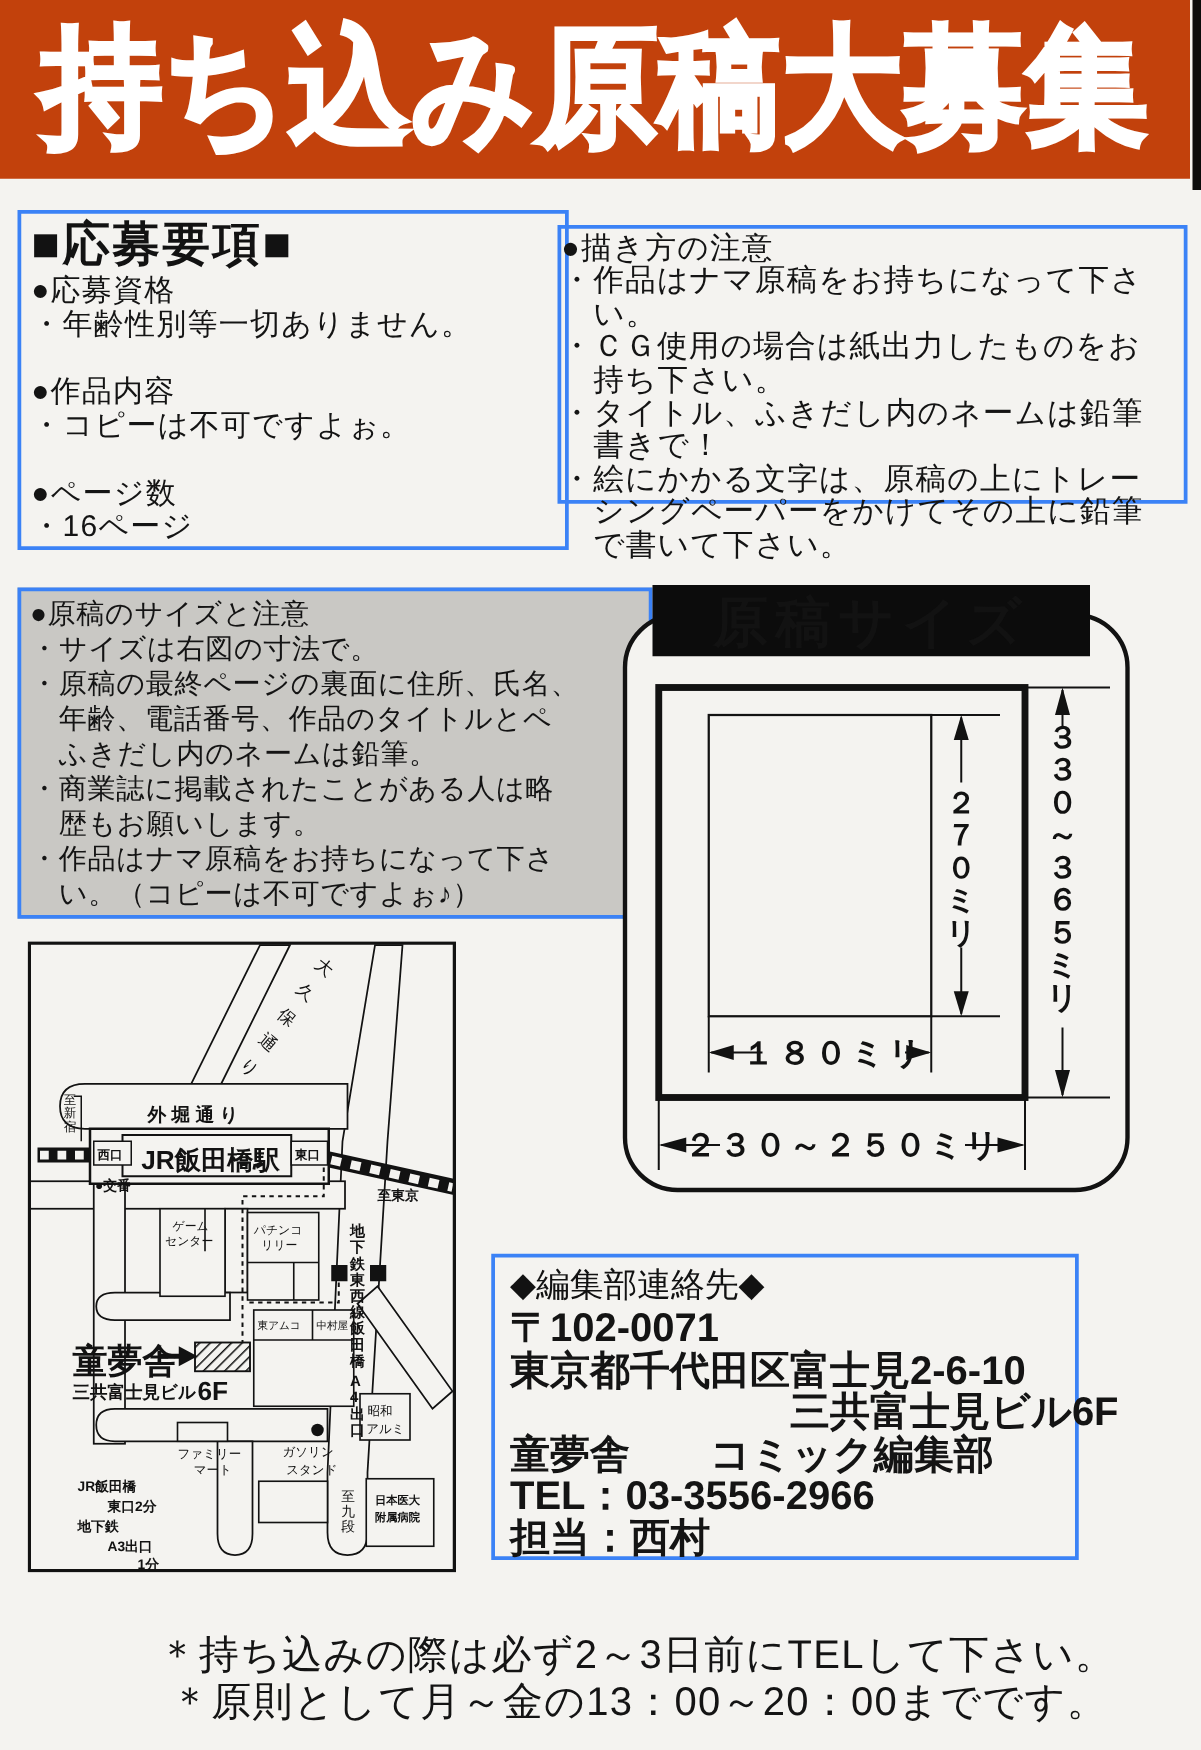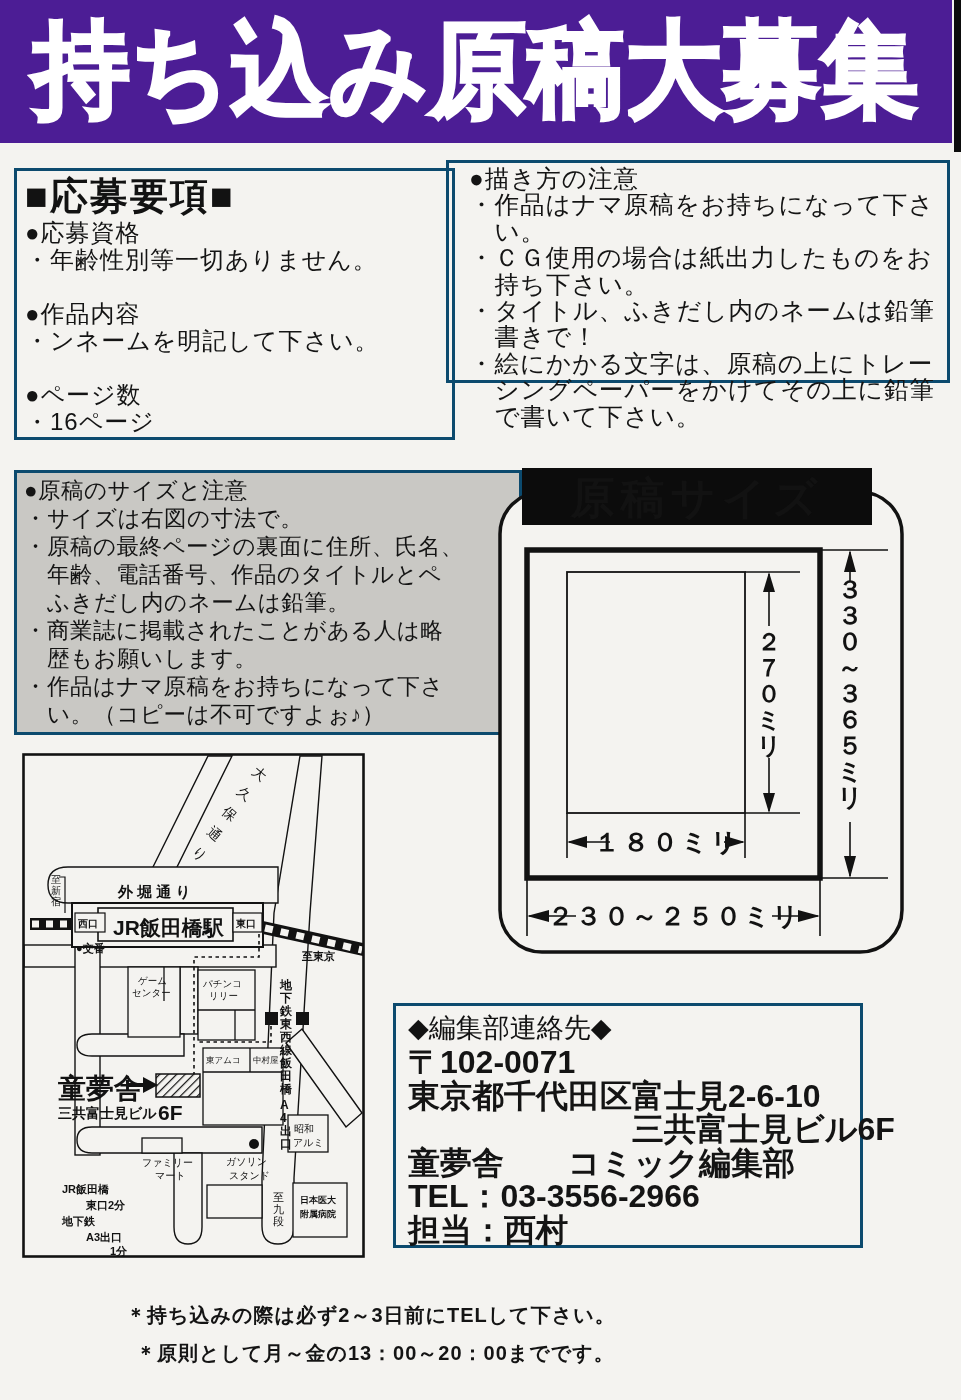--- a/index.html
+++ b/index.html
@@ -5,44 +5,44 @@
   html,body{margin:0;padding:0;}
   body{
     width:961px;height:1400px;position:relative;
     background:#f4f3f0;color:#121212;
     font-family:"Liberation Sans","DejaVu Sans",sans-serif;
     overflow:hidden;
   }
   .abs{position:absolute;}
   
   #banner{
-    left:0;top:0;width:952px;height:143px;background:#4c1d95;
+    left:0;top:0;width:952px;height:143px;background:#c2410c;
     display:flex;align-items:center;justify-content:center;
   }
   #banner .t{
     color:#fff;font-size:97px;font-weight:bold;letter-spacing:1px;
     -webkit-text-stroke:3px #fff;white-space:nowrap;transform:scaleY(1.08);
   }
   #edge-sliver{left:954px;top:0;width:7px;height:152px;background:#0c0c0c;}
   
-  .box{border:3px solid #0c4a6e;box-sizing:border-box;}
+  .box{border:3px solid #3b82f6;box-sizing:border-box;}
   #req-box{left:14px;top:168px;width:441px;height:272px;padding:2px 8px;}
   #req-box .title{font-size:38px;font-weight:bold;letter-spacing:2px;line-height:46px;white-space:pre;}
   #req-box .tl{font-size:24px;line-height:27px;white-space:pre;letter-spacing:1px;}
-  #draw-box{left:446px;top:160px;width:504px;height:223px;padding:3px 20px;}
+  #draw-box{left:446px;top:180px;width:504px;height:223px;padding:3px 0;}
   #draw-box .tl{font-size:24.5px;line-height:26.4px;white-space:pre;letter-spacing:1px;}
   #size-note-box{left:14px;top:470px;width:508px;height:265px;background:#c9c8c4;padding:4px 7px;}
   #size-note-box .tl{font-size:22.5px;line-height:28px;white-space:pre;letter-spacing:0.5px;}
   .tl{color:#141414;}
   
   #contact-box{left:393px;top:1003px;width:470px;height:245px;padding:4px 12px;}
   #contact-box .heading{font-size:27px;font-weight:normal;line-height:36px;white-space:pre;}
   #contact-box .tl{font-size:32px;line-height:33.5px;font-weight:bold;white-space:pre;}
   
-  #footer .tl{font-size:20px;font-weight:bold;white-space:pre;letter-spacing:1px;}
+  #footer .tl{font-size:32px;font-weight:normal;white-space:pre;letter-spacing:1px;}
   #footer-line1{left:126px;top:1302px;}
   #footer-line2{left:136px;top:1340px;text-align:center;}
   
   svg text{fill:#121212;font-family:"Liberation Sans","DejaVu Sans",sans-serif;}
   .dim-text{font-weight:bold;}
 </style>
 </head>
 <body>
 
 <div id="banner" class="abs">
@@ -50,21 +50,21 @@
 </div>
 <div id="edge-sliver" class="abs"></div>
 
 <div id="req-box" class="abs box">
   <div class="title">■応募要項■</div>
   <div>
       <div class="tl">●応募資格</div>
       <div class="tl">・年齢性別等一切ありません。</div>
       <div class="tl">&nbsp;</div>
       <div class="tl">●作品内容</div>
-      <div class="tl">・ンネームを明記して下さい。</div>
+      <div class="tl">・コピーは不可ですよぉ。</div>
       <div class="tl">&nbsp;</div>
       <div class="tl">●ページ数</div>
       <div class="tl">・16ページ</div>
     </div>
 </div>
 
 <div id="draw-box" class="abs box">
   <div>
       <div class="tl">●描き方の注意</div>
       <div class="tl">・作品はナマ原稿をお持ちになって下さ</div>

